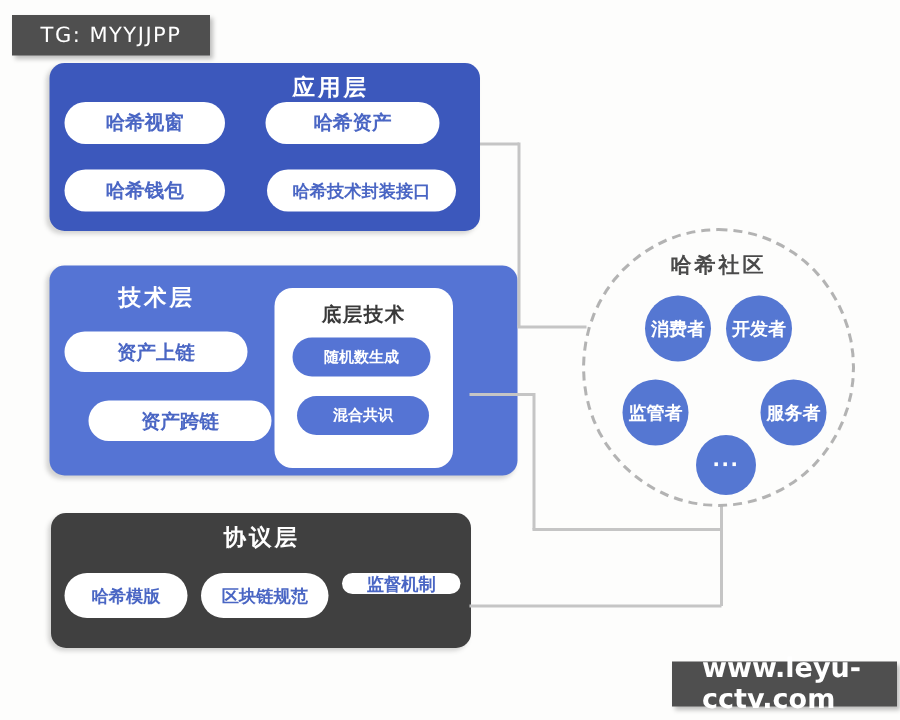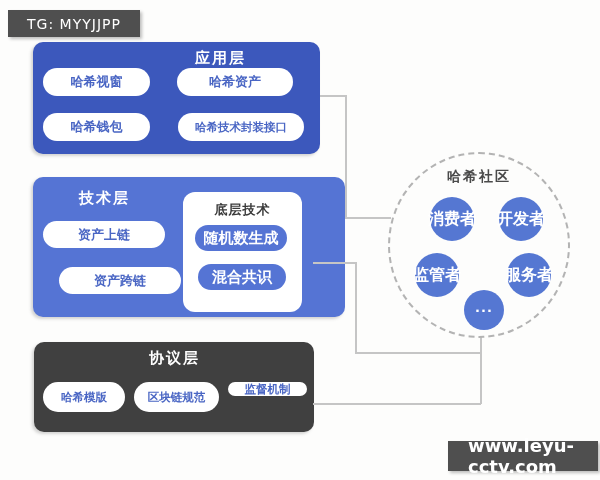--- a/index.html
+++ b/index.html
@@ -39,35 +39,35 @@
     position:absolute; left:150px; top:15px; width:119px; height:120px;
     background:#ffffff; border-radius:12px;
   }
   .subbox .stitle {
     position:absolute; top:9px; left:0; width:100%; text-align:center;
     color:#3a3a3a; font-weight:bold; font-size:13px; letter-spacing:1px;
   }
   .bluepill {
     position:absolute; background:#5574d4; color:#ffffff; border-radius:13px;
     display:flex; align-items:center; justify-content:center;
-    font-weight:bold; font-size:15px; white-space:nowrap;
+    font-weight:bold; font-size:10px; white-space:nowrap;
   }
   
   .community {
     position:absolute; left:388px; top:152px; width:182px; height:186px;
     border:2px dashed #b3b3b3; border-radius:50%; background:#fdfdfc;
   }
   .community .ctitle {
     position:absolute; top:14px; left:0; width:100%; text-align:center;
     color:#4a4a4a; font-weight:bold; font-size:14px; letter-spacing:2px;
   }
   .member {
     position:absolute; width:44px; height:44px; border-radius:50%;
     background:#5577d2; color:#ffffff; display:flex; align-items:center;
-    justify-content:center; font-size:16px; font-weight:bold; white-space:nowrap;
+    justify-content:center; font-size:12px; font-weight:bold; white-space:nowrap;
   }
   .member.dots { width:40px; height:40px; font-size:13px; letter-spacing:1px; }
   
   .line { position:absolute; background:#c5c5c5; }
 </style>
 </head>
 <body>
 
 <div class="stage">
 
@@ -104,21 +104,21 @@
   <div class="line" style="left:345px; top:217px; width:46px;  height:1.5px;"></div>
   <div class="line" style="left:313px; top:262px; width:43px;  height:1.5px;"></div>
   <div class="line" style="left:355px; top:262px; width:1.5px; height:91px;"></div>
   <div class="line" style="left:355px; top:352px; width:126px; height:1.5px;"></div>
   <div class="line" style="left:313px; top:403px; width:168px; height:1.5px;"></div>
   <div class="line" style="left:480px; top:337px; width:1.5px; height:67px;"></div>
 
   <div class="community">
     <div class="ctitle">哈希社区</div>
     <div class="member" style="left:40px;  top:43px;">消费者</div>
-    <div class="member" style="left:109px; top:43px;">开发者</div>
+    <div class="member" style="left:94px; top:43px;">开发者</div>
     <div class="member" style="left:25px;  top:99px;">监管者</div>
     <div class="member" style="left:117px; top:99px;">服务者</div>
     <div class="member dots" style="left:74px; top:136px;">···</div>
   </div>
 
   <div class="badge url">www.leyu-cctv.com</div>
 
 </div>
 
 </body></html>

